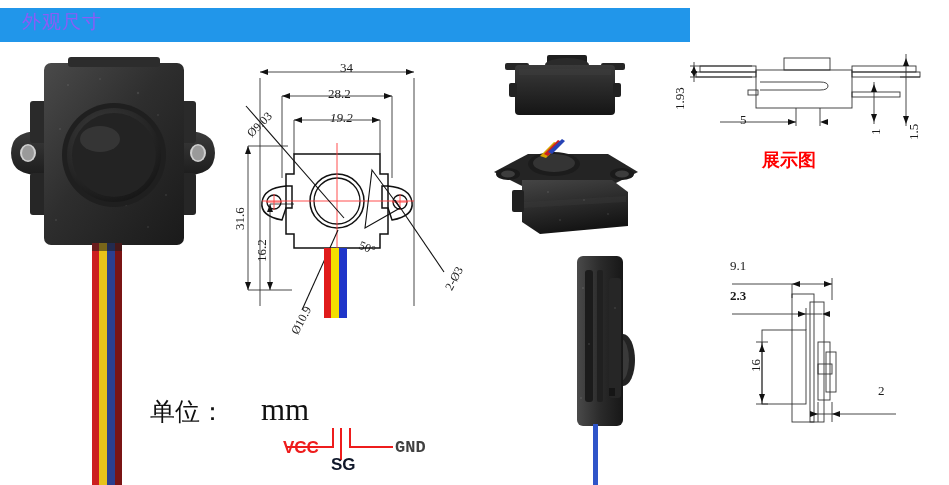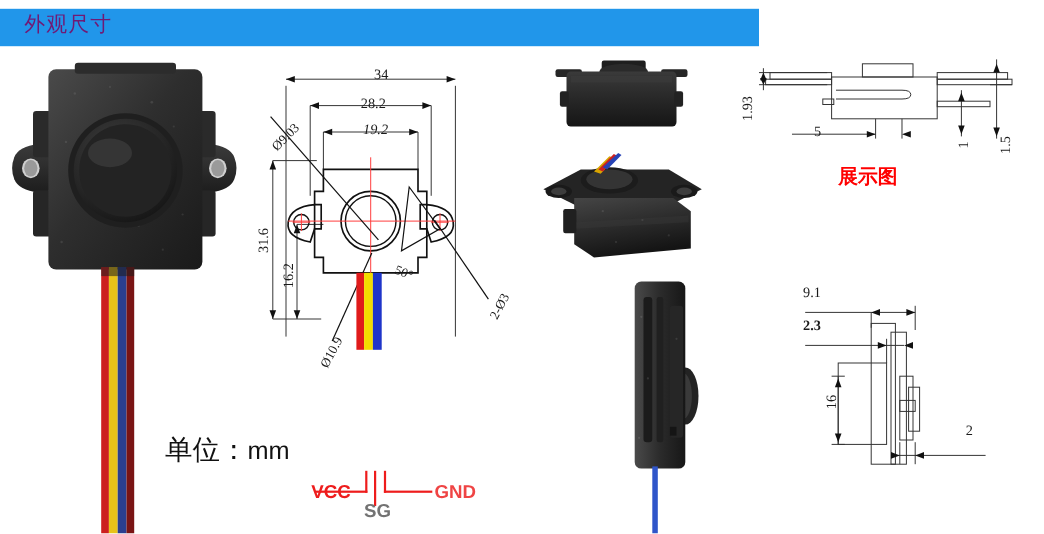--- a/index.html
+++ b/index.html
@@ -12,21 +12,21 @@
   }
   #stage{position:absolute;left:0;top:0;width:949px;height:485px;}
 
   
   .banner{
     position:absolute;left:0;top:8px;width:690px;height:34px;
     background:#2196ea;
   }
   .banner-title{
     position:absolute;left:22px;top:9px;
-    font-size:19px;color:#701a75;letter-spacing:1px;
+    font-size:19px;color:#8b5cf6;letter-spacing:1px;
     font-family:"DejaVu Sans","Liberation Sans",sans-serif;
     white-space:nowrap;
   }
 
   
   .dim{
     position:absolute;
     font-family:"Liberation Serif", serif;
     font-size:13px;color:#1a1a1a;white-space:nowrap;
   }
@@ -44,29 +44,29 @@
   .cap-red{
     position:absolute;color:#ff0000;
     font-family:"DejaVu Sans","Liberation Sans",sans-serif;
     font-size:18px;font-weight:bold;white-space:nowrap;
   }
   .unit-label{
     position:absolute;left:150px;top:392px;
     font-size:25px;color:#111;white-space:nowrap;
     font-family:"DejaVu Sans","Liberation Sans",sans-serif;
   }
-  .unit-mm{font-family:Liberation Sans, sans-serif;font-size:23px;}
+  .unit-mm{font-family:Liberation Serif, serif;font-size:31px;margin-left:36px;}
 
   .wire-label{
     position:absolute;font-family:"Liberation Sans",sans-serif;
     font-size:17px;font-weight:bold;white-space:nowrap;
   }
   .w-vcc{color:#ee1c1c;text-align:right;}
-  .w-sg{color:#737373;}
-  .w-gnd{color:#ef4444;}
+  .w-sg{color:#0f172a;}
+  .w-gnd{color:#404040;font-family:Liberation Mono, monospace;}
 
   svg{display:block;overflow:visible;}
 </style>
 </head>
 <body>
 
 <div id="stage">
 
   <div class="banner"></div>
   <div class="banner-title">外观尺寸</div>

